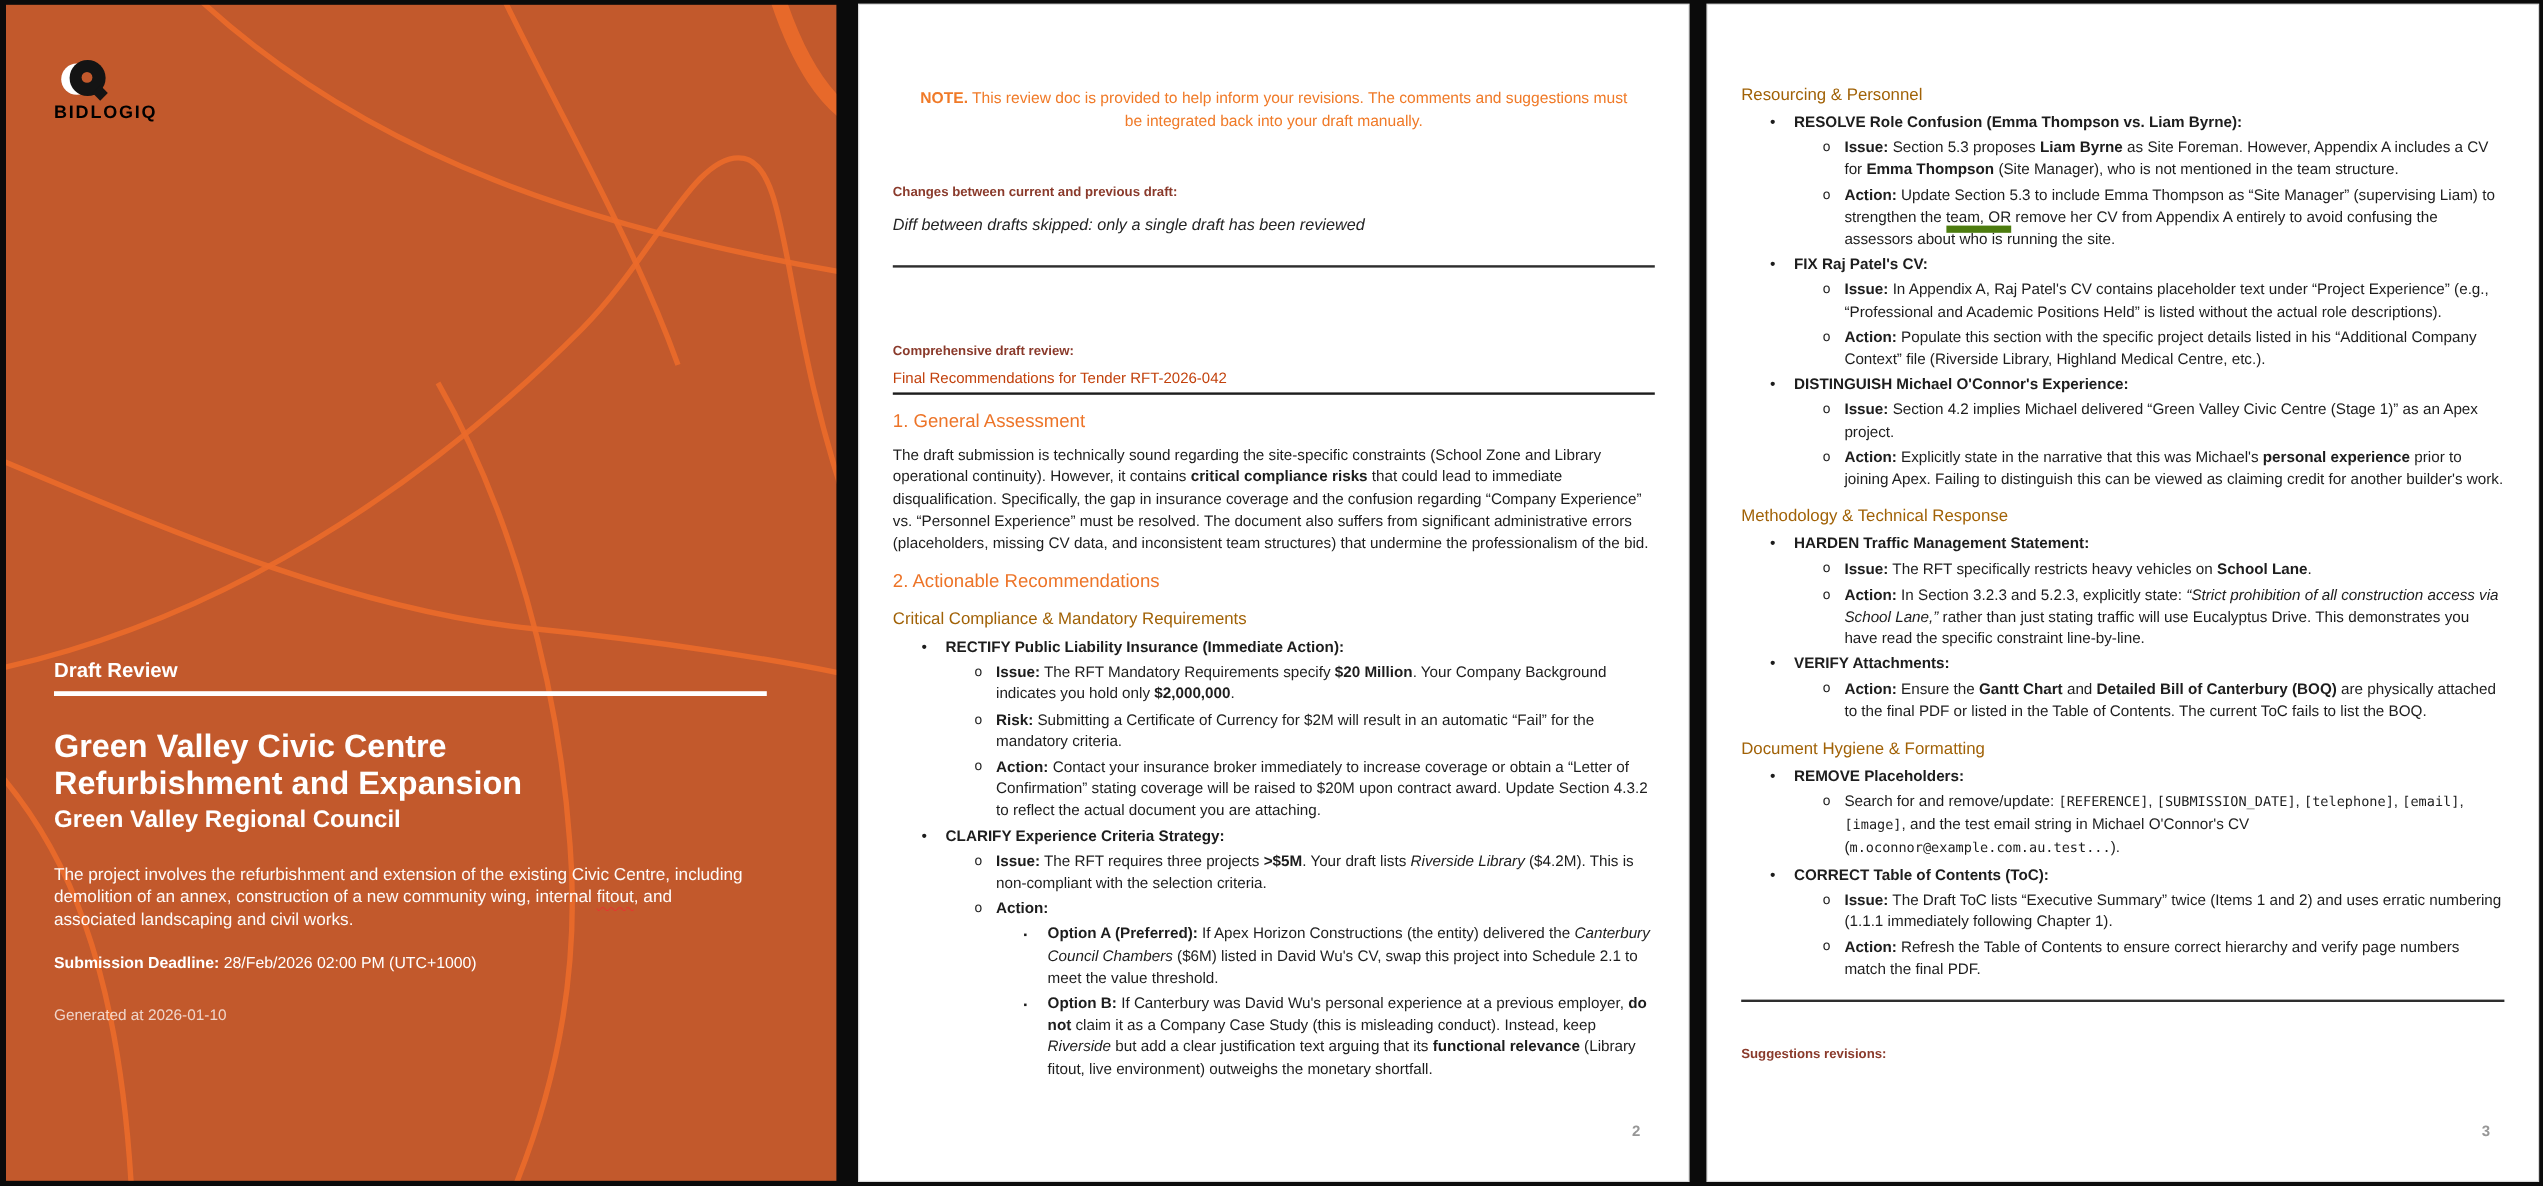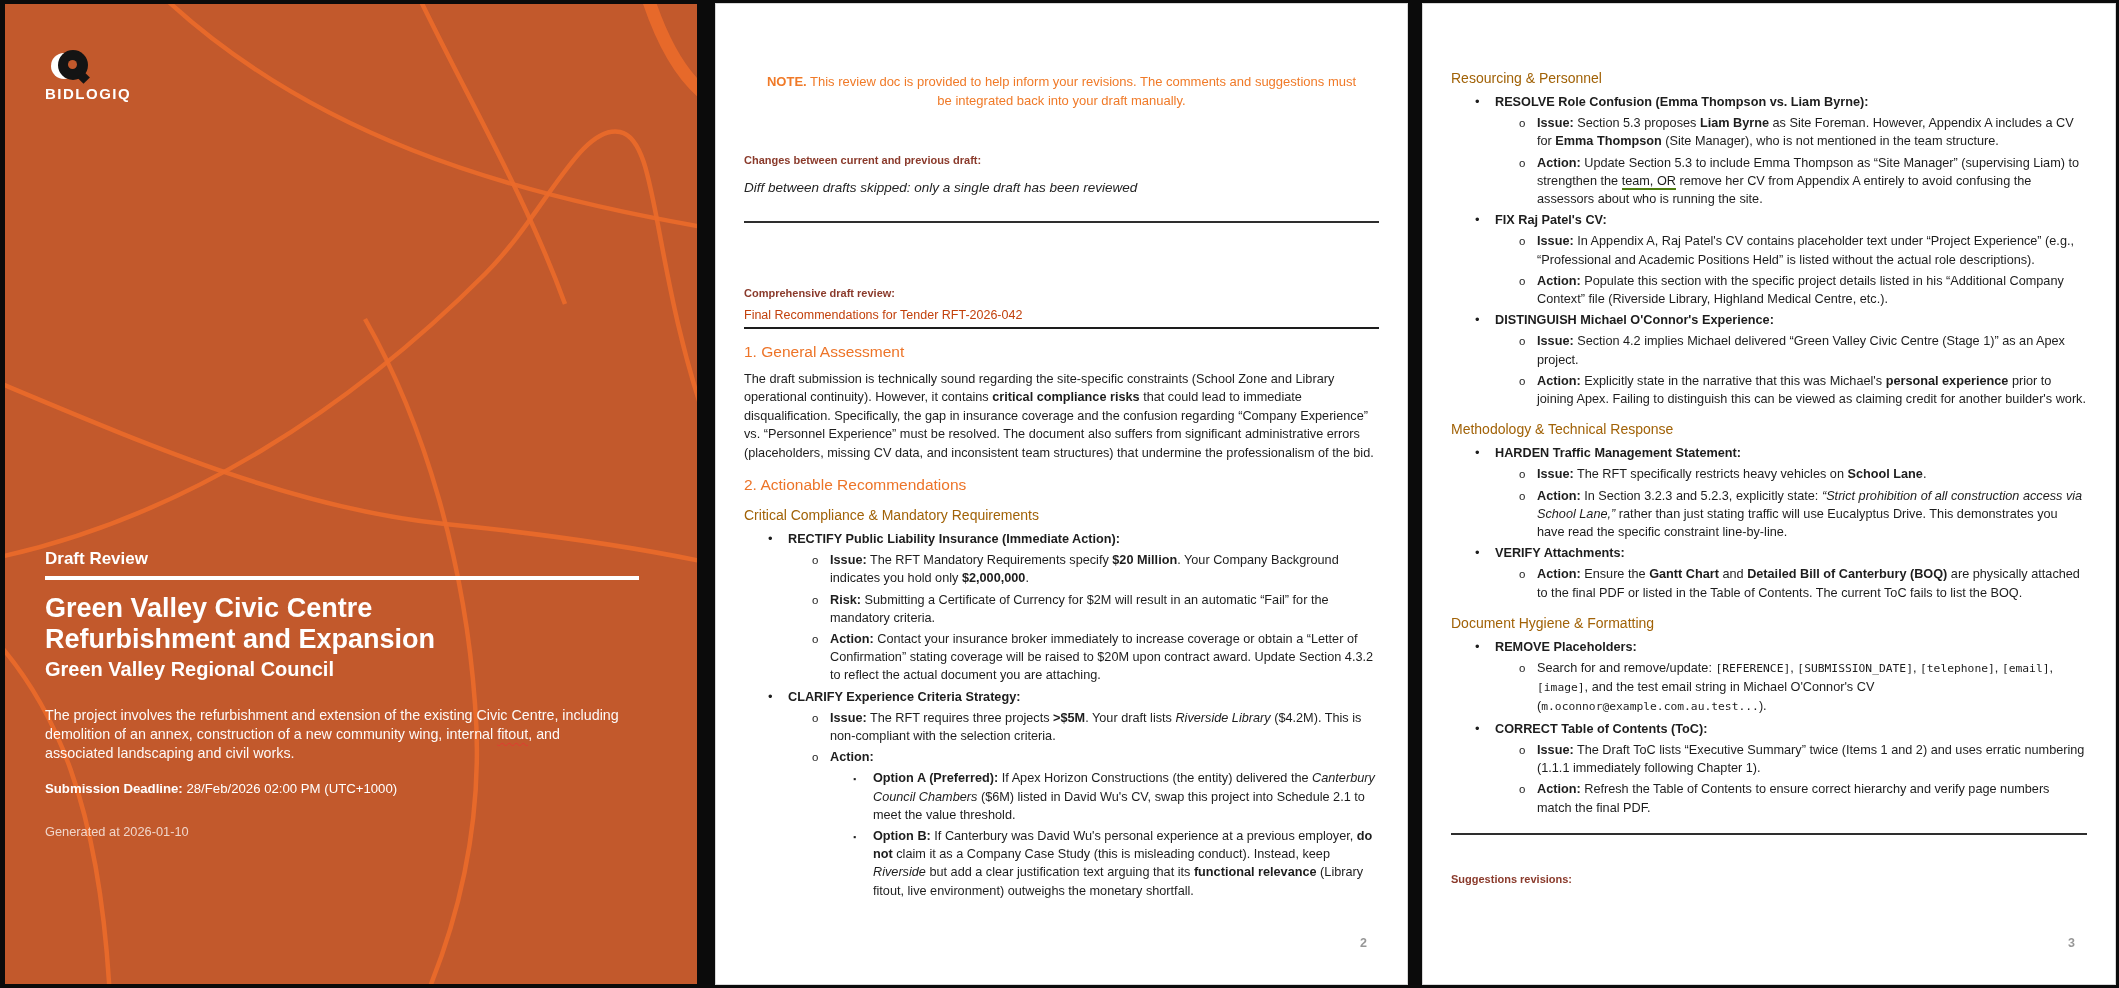--- a/index.html
+++ b/index.html
@@ -10,25 +10,25 @@
   .p2{left:716px;width:691px;background:#ffffff;box-shadow:0 0 0 1px #d8d8d8;}
   .p3{left:1423px;width:692px;background:#ffffff;box-shadow:0 0 0 1px #d8d8d8;}
 
   
   .curves{position:absolute;inset:0;}
   .logo{position:absolute;left:46px;top:46px;width:40px;height:34px;}
   .logo .white-c{position:absolute;left:0;top:3px;width:26px;height:26px;border-radius:50%;background:#ffffff;}
   .logo .black-c{position:absolute;left:7px;top:0;width:30px;height:30px;border-radius:50%;background:#141414;}
   .logo .dot{position:absolute;left:17px;top:10px;width:9px;height:9px;border-radius:50%;background:#C2592C;}
   .logo .tail{position:absolute;left:28px;top:23px;width:9px;height:9px;background:#141414;transform:rotate(45deg);}
-  .brand{position:absolute;left:40px;top:81px;color:#ffffff;font-size:15px;font-weight:700;letter-spacing:1.5px;}
+  .brand{position:absolute;left:40px;top:81px;color:#000000;font-size:15px;font-weight:700;letter-spacing:1.5px;}
   .cover-text{position:absolute;left:40px;top:545px;width:612px;color:#ffffff;}
   .cover-label{font-size:17px;font-weight:700;}
   .cover-bar{width:594px;height:4px;background:#ffffff;margin-top:7px;}
-  .cover-title{font-size:27px;font-weight:700;line-height:31px;margin-top:13px;max-width:470px;}
+  .cover-title{font-size:27px;font-weight:700;line-height:31px;margin-top:27px;max-width:470px;}
   .cover-subtitle{font-size:20px;font-weight:700;margin-top:3px;}
   .cover-desc{font-size:14.3px;line-height:18.8px;margin-top:25px;max-width:580px;color:rgba(255,255,255,0.97);}
   .cover-deadline{font-size:13.2px;margin-top:19px;}
   .cover-generated{font-size:12.8px;margin-top:28px;color:rgba(255,255,255,0.75);}
 
   
   .content{padding:0 28px;color:#1d1d1d;}
   .note{margin:68px auto 0;text-align:center;width:600px;color:#F07A28;font-size:13px;line-height:19px;}
   .maroon{color:#8A3A2B;font-size:11px;font-weight:700;margin:0;}
   .changes{margin-top:44px;}
@@ -45,21 +45,21 @@
   .list{margin-top:7px;}
   .li{display:flex;margin-top:3px;font-size:12.7px;line-height:18.2px;color:#1d1d1d;}
   .li .marker{flex:0 0 auto;}
   .lvl1{padding-left:24px;}  .lvl1 .marker{width:20px;font-size:13px;}
   .lvl2{padding-left:68px;}  .lvl2 .marker{width:18px;font-size:11.5px;}
   .lvl3{padding-left:109px;} .lvl3 .marker{width:20px;font-size:8.5px;line-height:18.2px;padding-top:1px;}
   .litext{flex:1 1 auto;}
   .b{font-weight:700;}
   .i{font-style:italic;}
   .m{font-family:"DejaVu Sans Mono","Liberation Mono",monospace;font-size:11.3px;}
-  .u{border-bottom:2px solid #4d7c0f;}
+  .u{border-bottom:6px solid #4d7c0f;}
   .sq{text-decoration:underline wavy #E03A2F;text-decoration-thickness:1px;text-underline-offset:3px;}
   .rule3{margin-top:16px;border-top:2px solid #2e2e2e;}
   .suggestions{margin-top:38px;}
   .pagenum{position:absolute;right:40px;bottom:34px;color:#979797;font-size:12.5px;font-weight:700;}
 </style>
 </head>
 <body>
 
 <div id="canvas">
 

